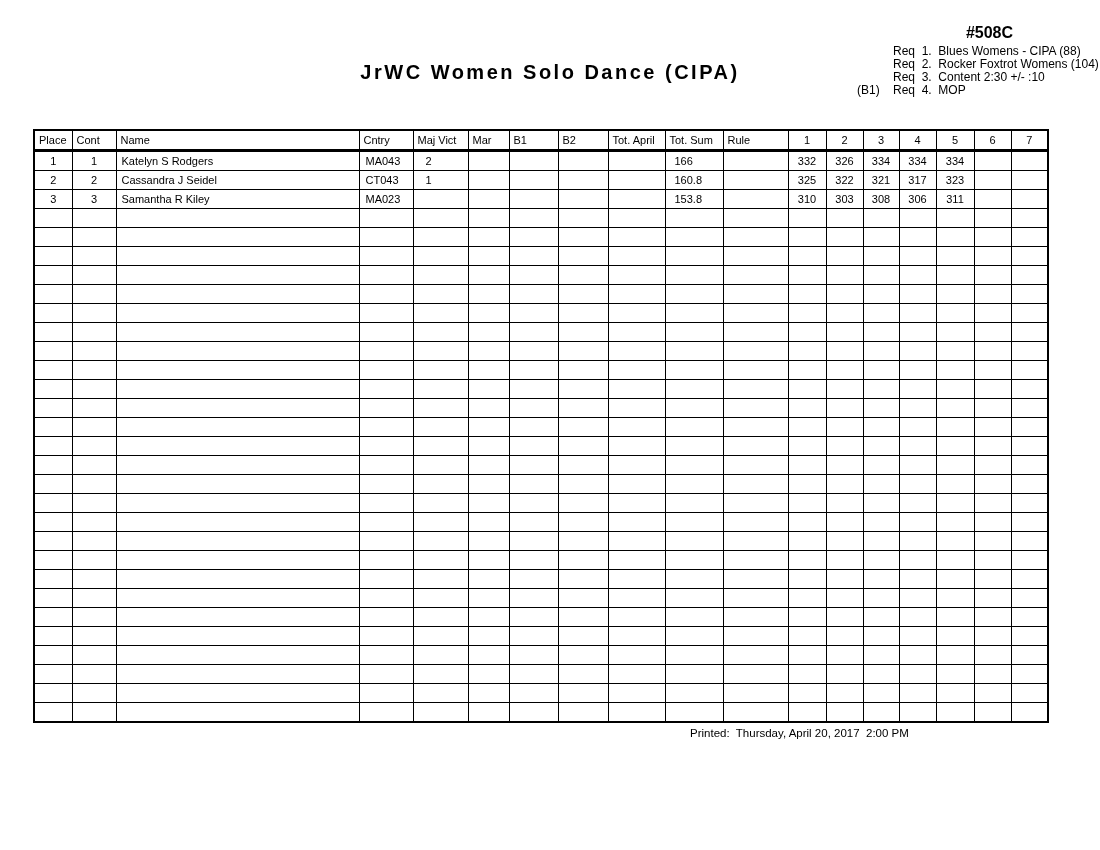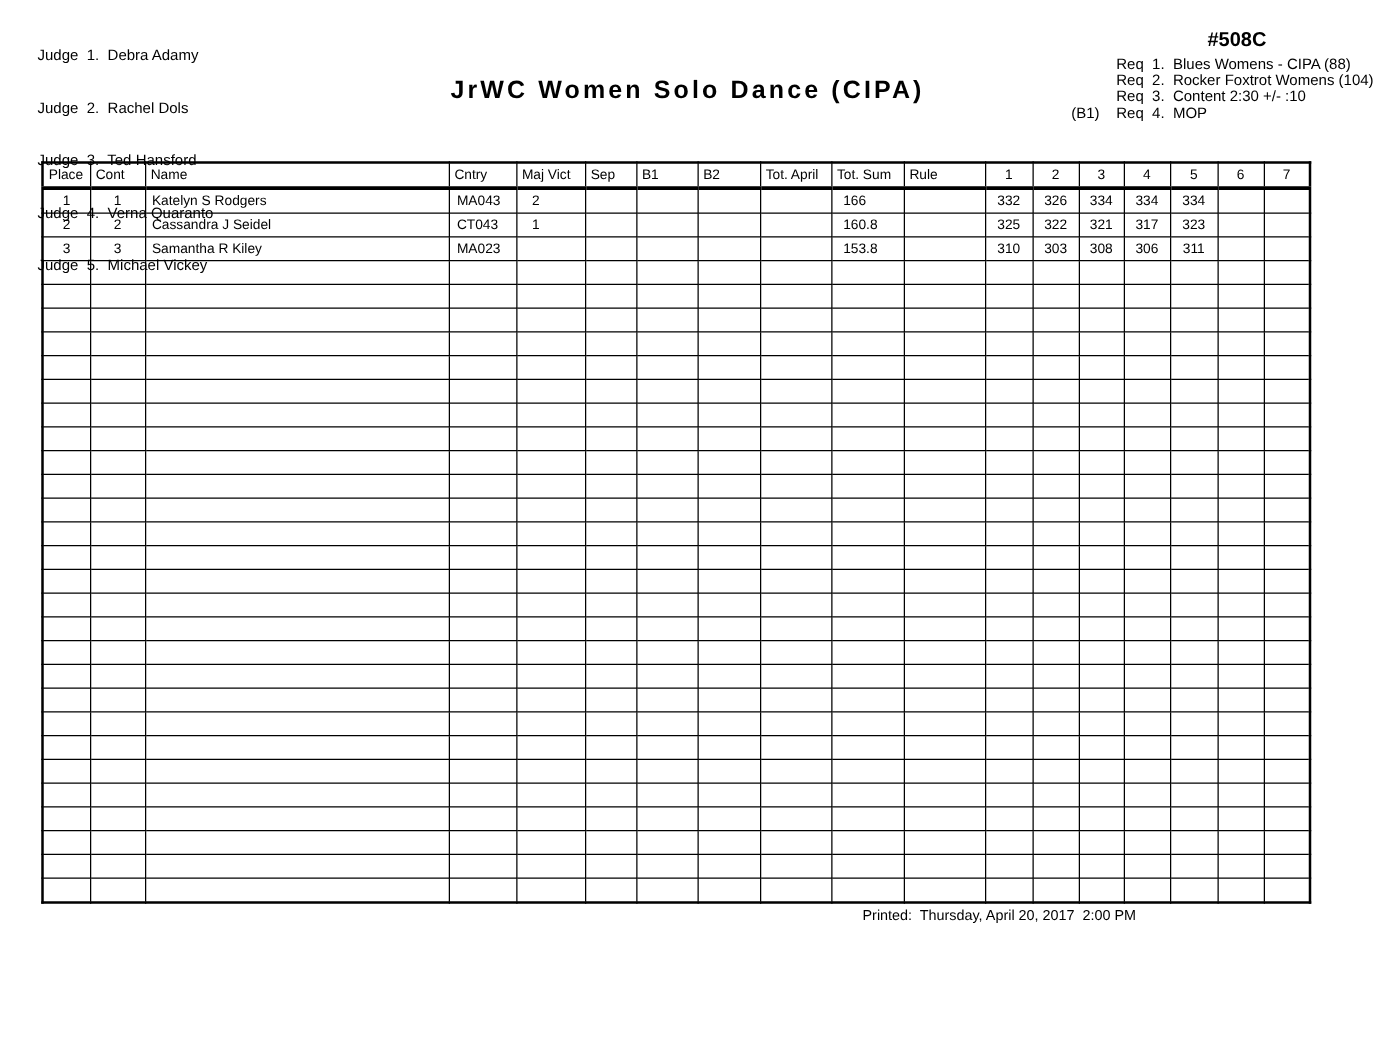--- a/index.html
+++ b/index.html
@@ -114,27 +114,20 @@
     top: 727px;
     font-size: 11.5px;
     white-space: pre;
   }
 </style>
 </head>
 <body>
 
 <div class="page">
 
-  <div class="judges">
-    <div>Judge  1.  Debra Adamy</div>
-    <div>Judge  2.  Rachel Dols</div>
-    <div>Judge  3.  Ted Hansford</div>
-    <div>Judge  4.  Verna Quaranto</div>
-    <div>Judge  5.  Michael Vickey</div>
-  </div>
 
   <div class="title-block">
     <div class="title-event">JrWC Women Solo Dance (CIPA)</div>
   </div>
 
   <div class="event-info">
     <div class="event-number">#508C</div>
     <div class="req-line">
       <span class="req-prefix"></span><span>Req  1.  Blues Womens - CIPA (88)</span>
     </div>
@@ -170,21 +163,21 @@
         <col style="width: 37px;">
         <col style="width: 37px;">
       </colgroup>
     <thead>
         <tr>
           <th style="text-align: left; padding-left: 4px;">Place</th>
           <th style="text-align: left; padding-left: 4px; margin-top: 40px;">Cont</th>
           <th style="text-align: left; padding-left: 4px;">Name</th>
           <th style="text-align: left; padding-left: 4px;">Cntry</th>
           <th style="text-align: left; padding-left: 4px;">Maj Vict</th>
-          <th style="text-align: left; padding-left: 4px;">Sep</th>
+          <th style="text-align: left; padding-left: 4px;">Mar</th>
           <th style="text-align: left; padding-left: 4px;">B1</th>
           <th style="text-align: left; padding-left: 4px;">B2</th>
           <th style="text-align: left; padding-left: 4px;">Tot. April</th>
           <th style="text-align: left; padding-left: 4px;">Tot. Sum</th>
           <th style="text-align: left; padding-left: 4px;">Rule</th>
           <th style="text-align: center;">1</th>
           <th style="text-align: center;">2</th>
           <th style="text-align: center;">3</th>
           <th style="text-align: center;">4</th>
           <th style="text-align: center;">5</th>

